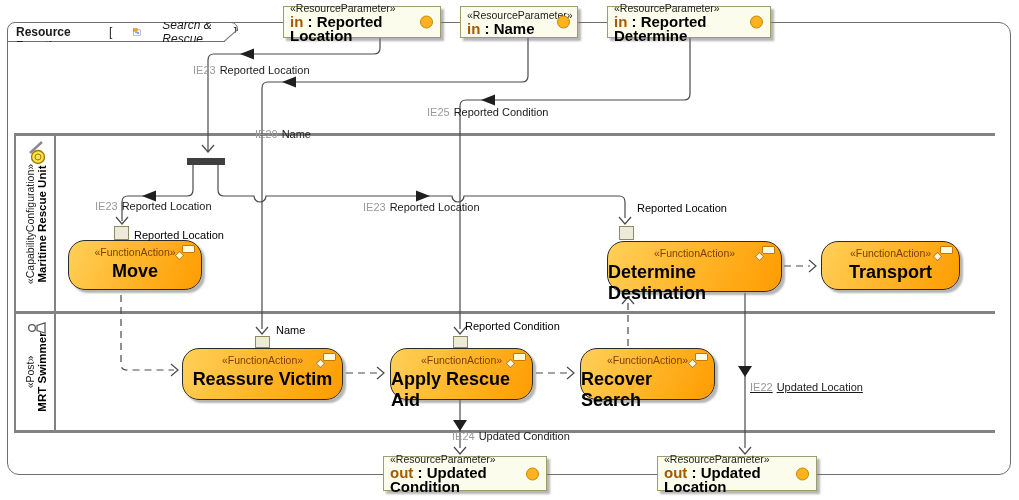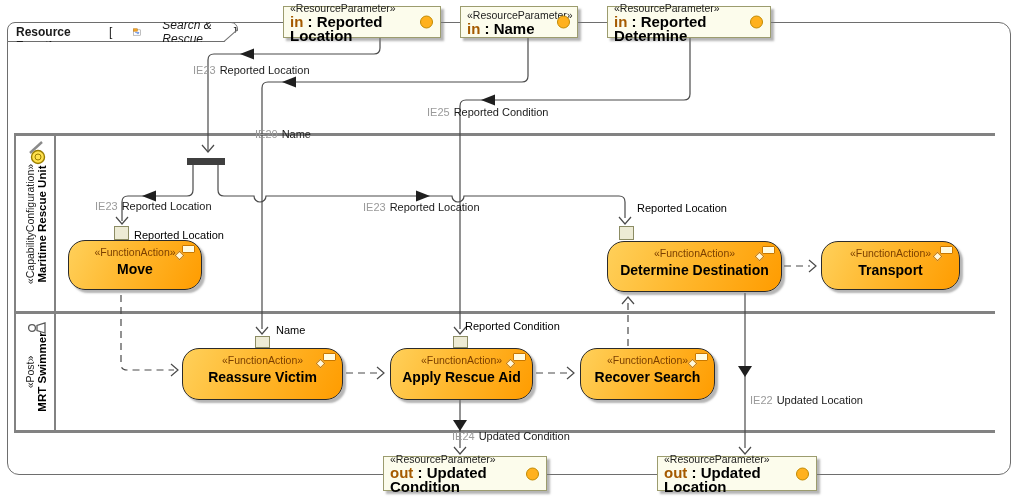--- a/index.html
+++ b/index.html
@@ -46,21 +46,21 @@
   .p-nm .dir{color:#a55a00;}
   .p-circle{position:absolute;right:7px;top:50%;transform:translateY(-50%);width:13px;height:13px;
             border-radius:50%;background:#ffb11e;border:1.6px solid #c28a00;box-sizing:border-box;}
 
   
   .action{position:absolute;border:1.6px solid #2b2b2b;border-radius:17px;box-sizing:border-box;
           background:linear-gradient(115deg,#ffd05a 0%,#ffb82e 45%,#ff9c00 100%);
           z-index:3;box-shadow:3px 3px 2px rgba(120,120,120,.55);
           display:flex;flex-direction:column;align-items:center;padding-top:5px;}
   .a-st{font-size:10.5px;color:#7b3f00;line-height:12px;}
-  .a-nm{font-weight:bold;font-size:14px;color:#000;margin-top:3px;}
+  .a-nm{font-weight:bold;font-size:18px;color:#000;margin-top:3px;}
   .a-rect{position:absolute;right:6px;top:4px;width:13px;height:8px;border:1.4px solid #c87800;
           background:#fffbe0;border-radius:1px;box-sizing:border-box;}
   .a-diamond{position:absolute;right:18px;top:11px;width:7px;height:7px;border:1.4px solid #c87800;
              background:#fff8dc;transform:rotate(45deg);box-sizing:border-box;}
 
   
   .pin{position:absolute;width:15px;background:#edebd5;border:1.2px solid #8c8c64;
        box-sizing:border-box;z-index:4;}
 
   
@@ -247,20 +247,20 @@
   </div>
   <div class="flow-label" style="left:427px;top:106px;">
     <span class="fid">IE25</span><span>Reported Condition</span>
   </div>
   <div class="flow-label" style="left:95px;top:200px;">
     <span class="fid">IE23</span><span>Reported Location</span>
   </div>
   <div class="flow-label" style="left:363px;top:201px;">
     <span class="fid">IE23</span><span>Reported Location</span>
   </div>
-  <div class="flow-label" style="left:750px;top:394px;">
+  <div class="flow-label" style="left:750px;top:381px;text-decoration:underline;">
     <span class="fid">IE22</span><span>Updated Location</span>
   </div>
   <div class="flow-label" style="left:452px;top:416px;margin-top:14px;">
     <span class="fid">IE24</span><span>Updated Condition</span>
   </div>
 
 </div>
 
 </body></html>

